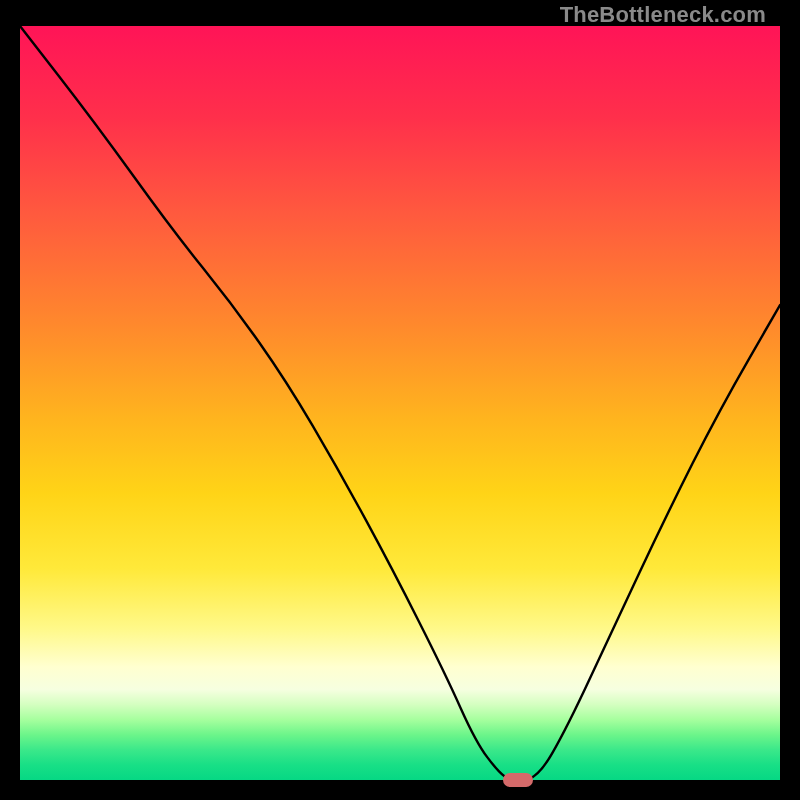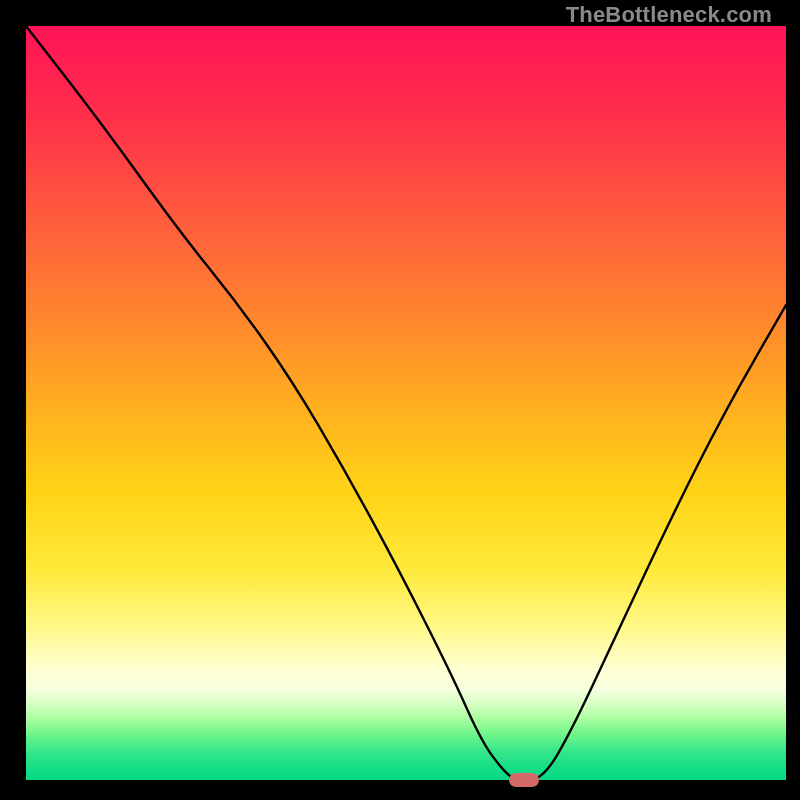--- a/index.html
+++ b/index.html
@@ -5,21 +5,21 @@
   html, body {
     margin: 0;
     padding: 0;
     width: 800px;
     height: 800px;
     background: #000;
     overflow: hidden;
   }
   .frame {
     position: absolute;
-    left: 6px;
+    left: 0;
     top: 0;
     width: 776px;
     height: 800px;
   }
   .plot-bg {
     position: absolute;
     left: 20px;
     top: 26px;
     width: 760px;
     height: 754px;

